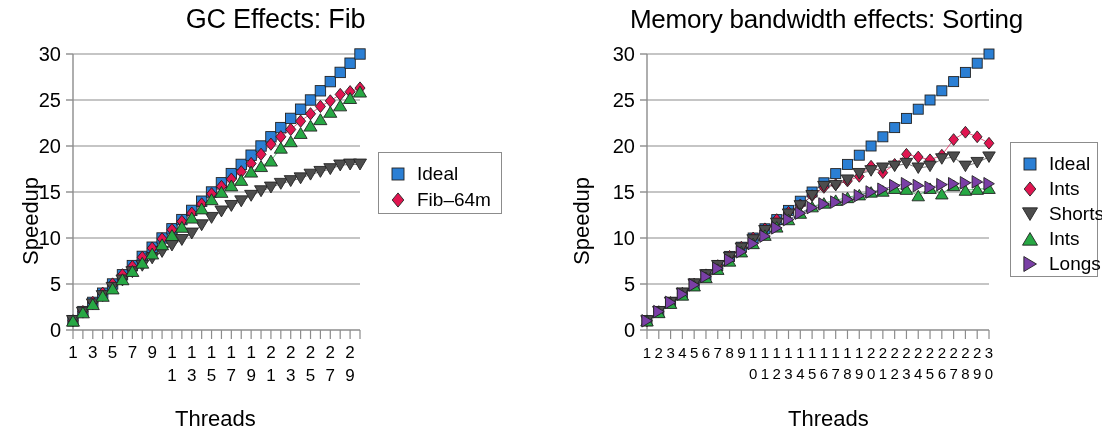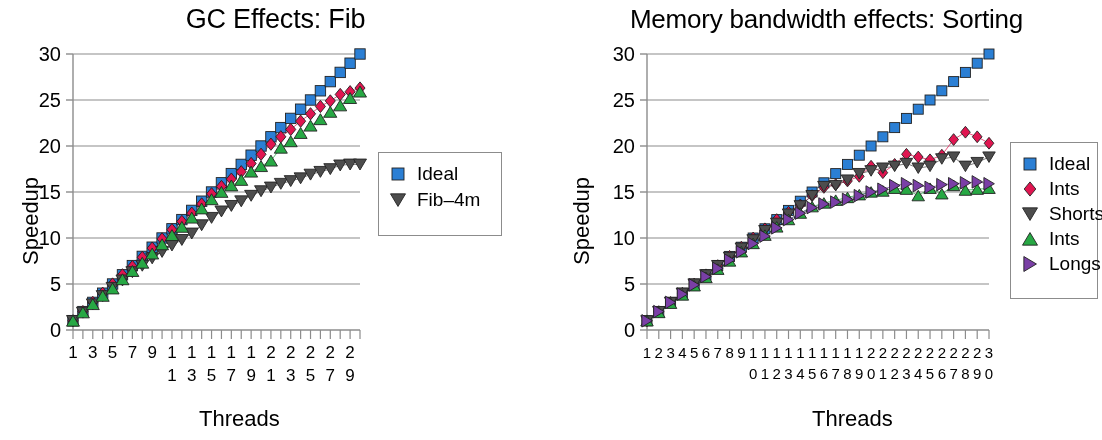--- a/index.html
+++ b/index.html
@@ -50,21 +50,20 @@
     position: absolute;
     font-size: 22px;
     transform: rotate(-90deg);
     transform-origin: left top;
     white-space: nowrap;
   }
   .xlabel {
     position: absolute;
     font-size: 22px;
     white-space: nowrap;
-    margin-left: 24px;
   }
   .axis-num {
     font-size: 20px;
     font-family: "Liberation Sans", sans-serif;
     fill: #000;
   }
   .tick-num {
     font-size: 17px;
     font-family: "Liberation Sans", sans-serif;
     fill: #000;
@@ -72,21 +71,21 @@
   .tick-num-sm {
     font-size: 15px;
     font-family: "Liberation Sans", sans-serif;
     fill: #000;
   }
   .legend-box {
     position: absolute;
     background: #ffffff;
     border: 1px solid #8c8c8c;
     box-sizing: border-box;
-    padding: 8px 10px 22px 9px;
+    padding: 8px 10px 0 9px;
   }
   .legend-row {
     display: flex;
     align-items: center;
     height: 26px;
   }
   #panel-right .legend-row { height: 25px; }
   .legend-marker {
     width: 20px;
     height: 20px;
@@ -325,23 +324,23 @@
 
     <div class="legend-box" id="legend-left" style="left:378px; top:152px; width:124px;">
         <div class="legend-row">
           <span class="legend-marker"><svg width="20" height="20">
               <rect x="4" y="4" width="12" height="12" fill="#2b7fd4" stroke="#222" stroke-width="0.9"></rect>
             </svg></span>
           <span class="legend-text">Ideal</span>
         </div>
         <div class="legend-row">
           <span class="legend-marker"><svg width="20" height="20">
-              <polygon points="2.5,3.8500000000000005 17.5,3.8500000000000005 10,16.45" fill="#4d4d4d" stroke="#222" stroke-width="0.9"></polygon>
+              <polygon points="10,2.92 15.8056,10 10,17.08 4.1944,10" fill="#e01550" stroke="#222" stroke-width="0.9"></polygon>
             </svg></span>
-          <span class="legend-text">Fib–4m</span>
+          <span class="legend-text">Fib–64m</span>
         </div>
       </div>
   </div>
 
   <div class="panel" id="panel-right">
     <div class="chart-title">Memory bandwidth effects: Sorting</div>
 
     <svg class="plot-svg" id="svg-right" width="551" height="440">
         <line x1="96" y1="284" x2="438" y2="284" stroke="#8c8c8c" stroke-width="1.2"></line>
         <line x1="96" y1="238" x2="438" y2="238" stroke="#8c8c8c" stroke-width="1.2"></line>

